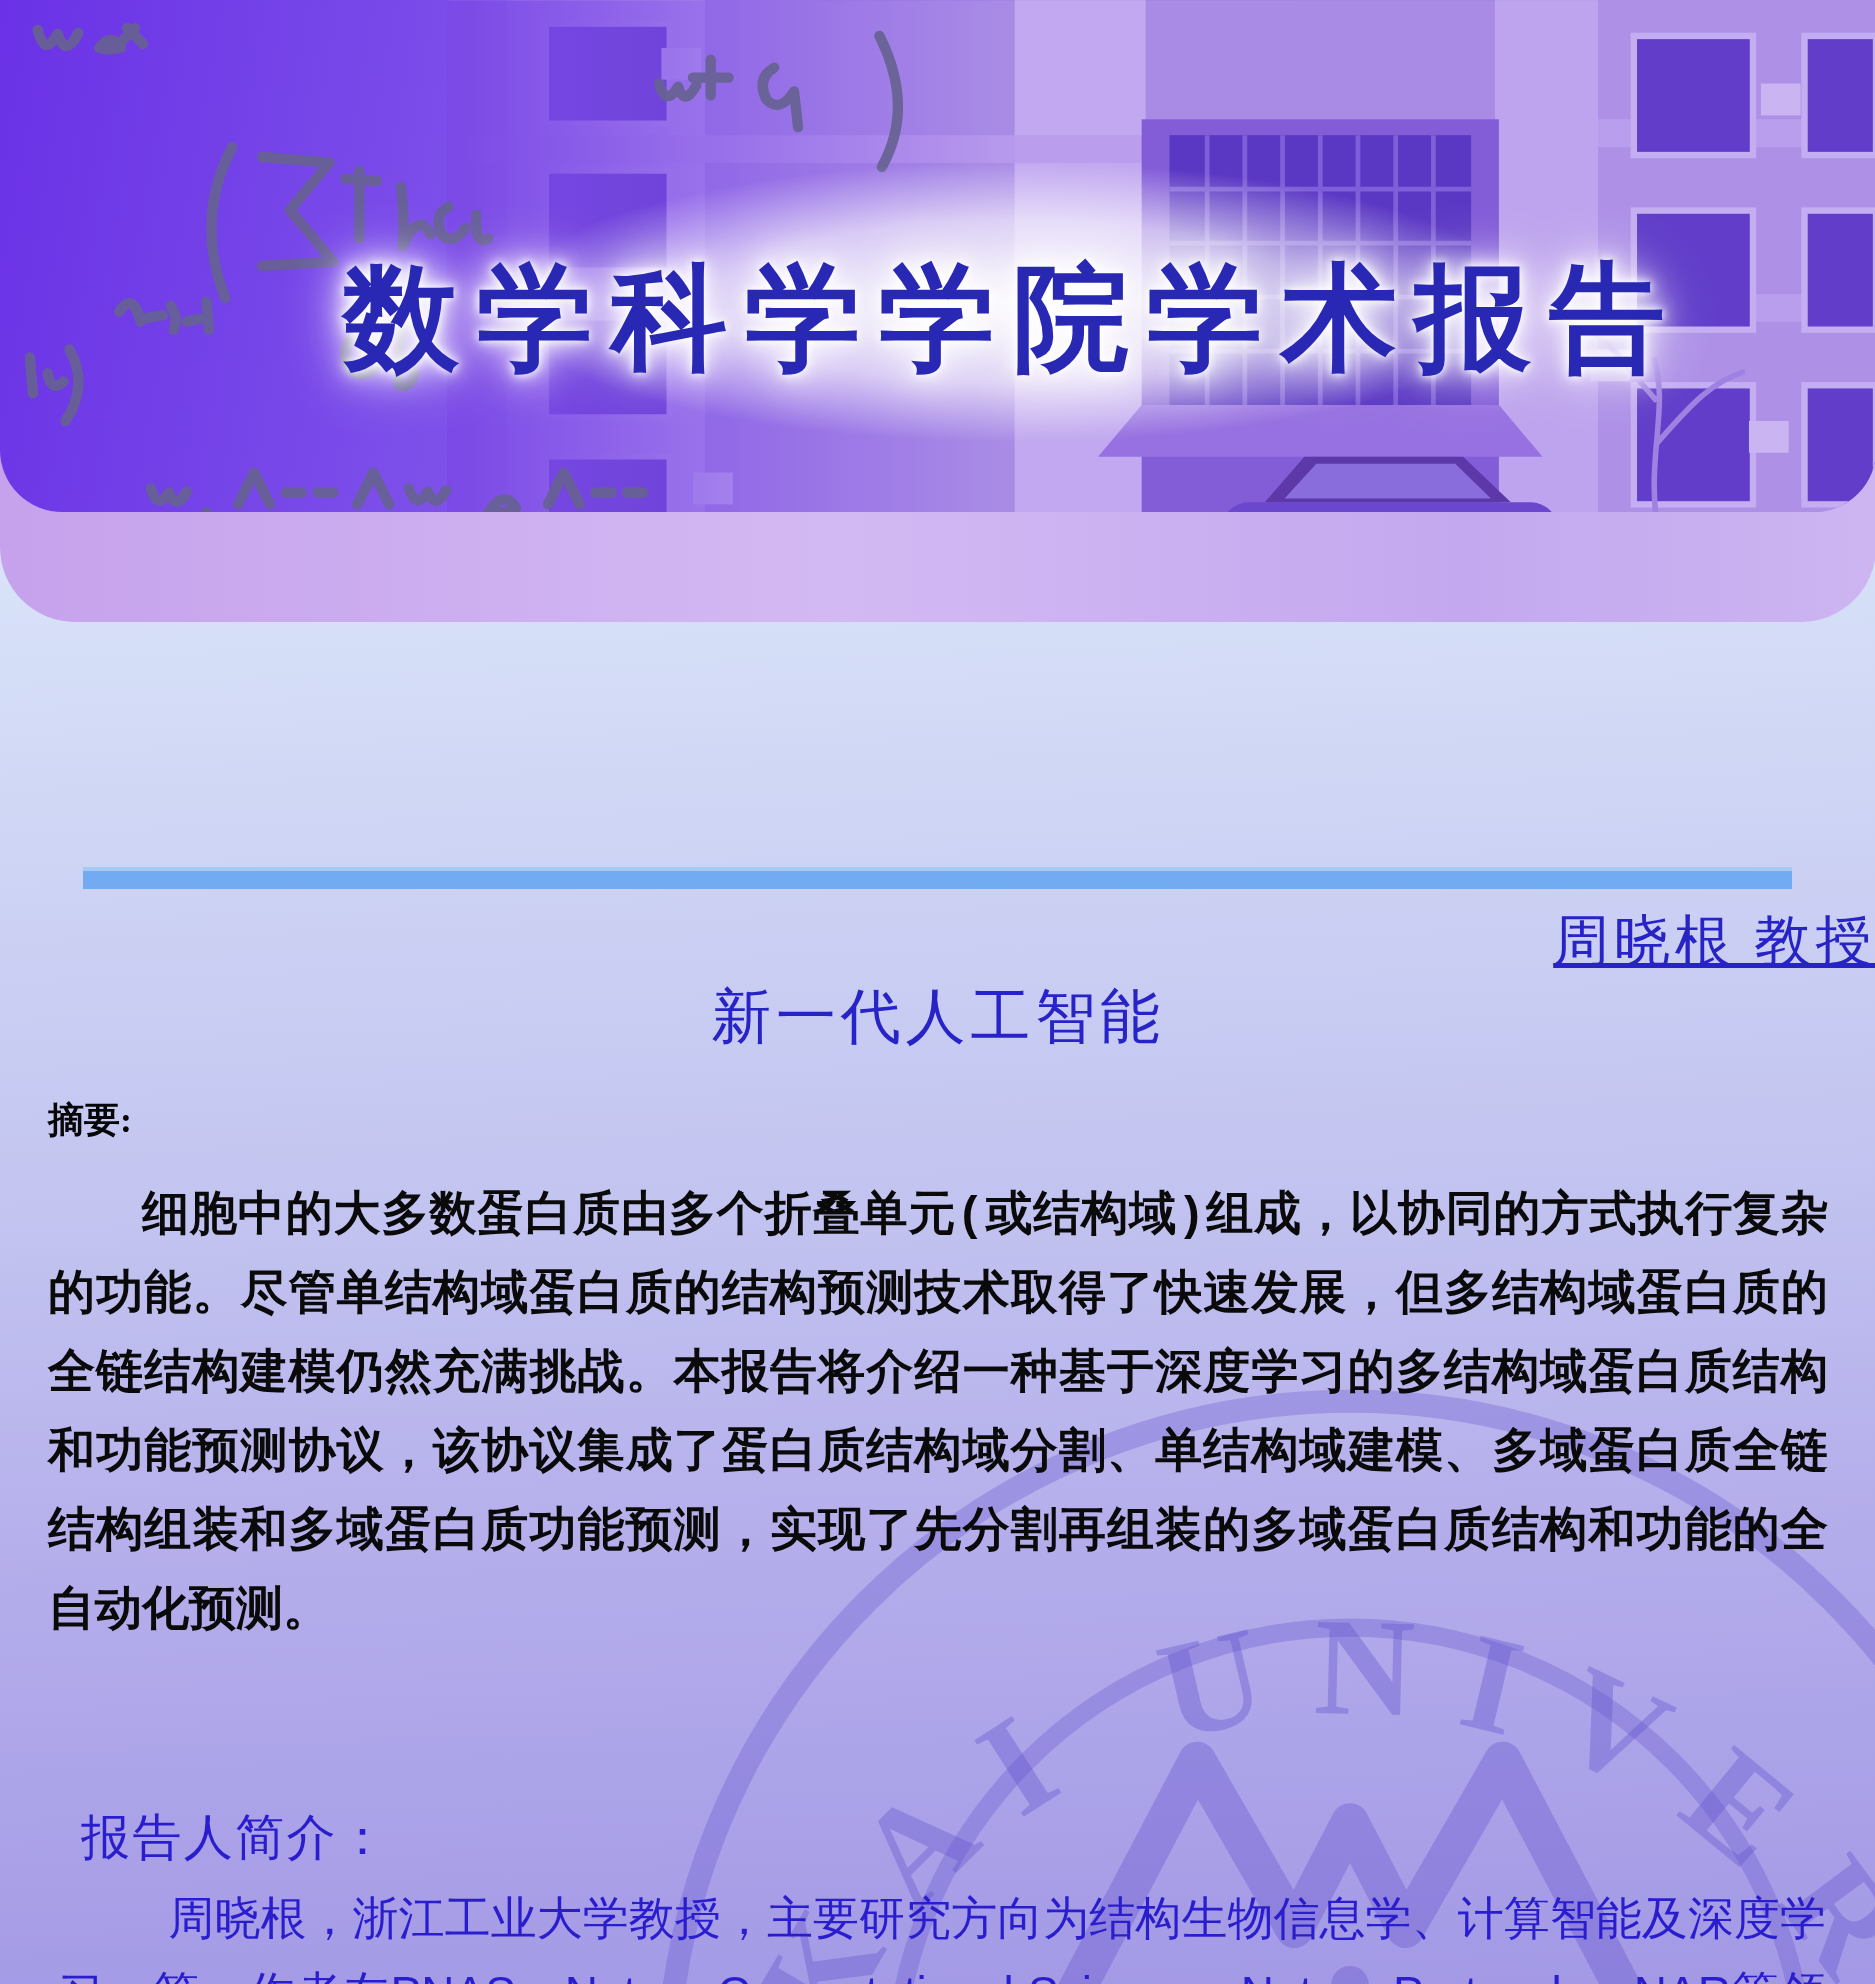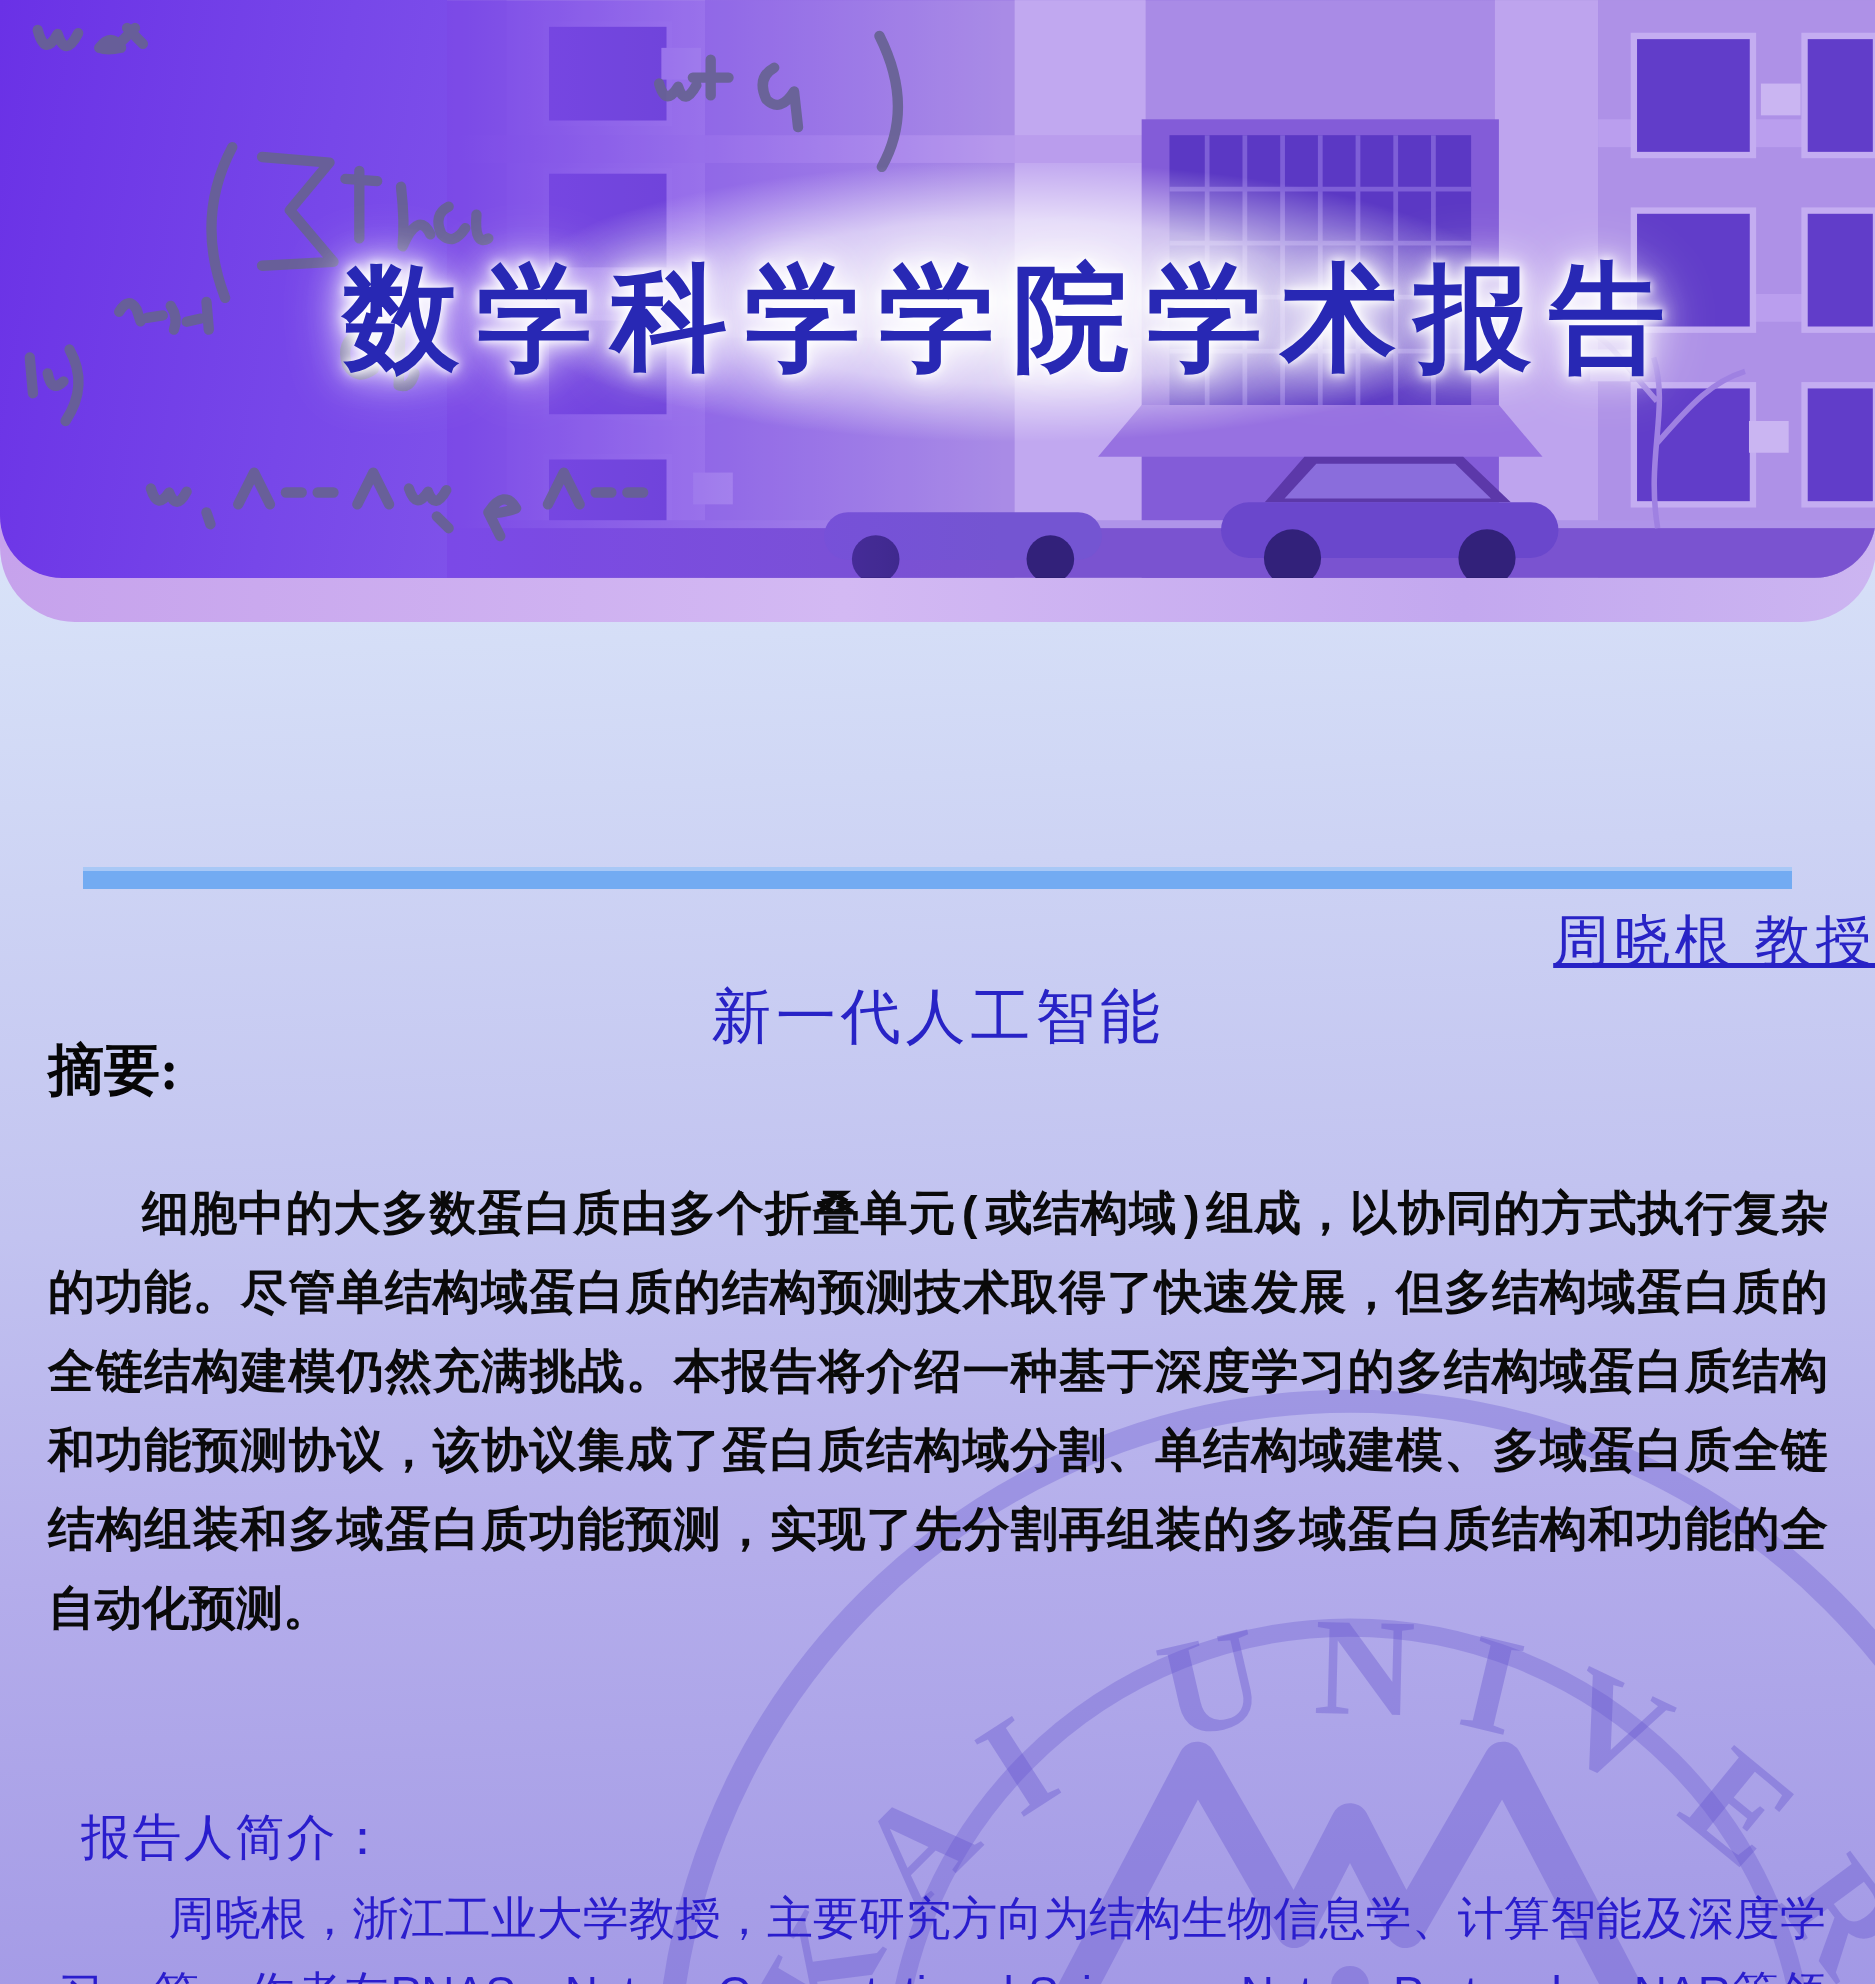--- a/index.html
+++ b/index.html
@@ -13,21 +13,21 @@
       #dde8fa 0%, #d8e2f8 20%, #cdd3f4 31%, #c2c3f0 43%,
       #b4adeb 55%, #a79ee7 67%, #9a8fe3 79%, #8d82de 91%, #8679db 100%);
   }
   
   .banner-under{
     position:absolute;top:0;left:0;right:0;height:622px;z-index:3;
     border-radius:0 0 75px 75px;
     background:linear-gradient(90deg,#c6a2ec 0%,#d3b9f3 45%,#c3a8ef 78%,#ccb5f1 100%);
   }
   .banner{
-    position:absolute;top:0;left:0;right:0;height:578px;z-index:4;
+    position:absolute;top:0;left:0;right:0;height:512px;z-index:4;
     border-radius:0 0 62px 62px;overflow:hidden;
     background:linear-gradient(100deg,
       #6a31e6 0%, #7747e9 18%, #8256ea 32%, #8a61e9 45%,
       #9171e6 60%, #9a80e4 78%, #a48ee3 100%);
   }
   .banner svg{position:absolute;top:0;left:0;}
   .title-glow{
     position:absolute;top:302px;left:50%;width:1413px;height:389px;
     transform:translate(calc(-50% + 75px),-50%);
     background:radial-gradient(closest-side,
@@ -65,22 +65,22 @@
   }
   .speaker-line{
     position:absolute;top:904px;left:0;right:0;z-index:5;
     text-align:right;font-size:56px;color:#2823c6;letter-spacing:4.8px;white-space:nowrap;text-decoration:underline;
   }
   .affiliation-line{
     position:absolute;top:977px;left:0;right:0;z-index:5;
     text-align:center;font-size:60px;color:#2823c6;letter-spacing:4.8px;white-space:nowrap;
   }
   .abstract-heading{
-    position:absolute;top:1033px;left:48px;z-index:5;
-    font-size:56px;font-weight:700;color:#060606;
+    position:absolute;top:1096px;left:48px;z-index:5;
+    font-size:36px;font-weight:700;color:#060606;
   }
   .abstract-body{
     position:absolute;top:1177px;left:48px;right:48px;z-index:5;
     font-size:47px;line-height:79px;font-weight:700;color:#0a0a0a;
     text-align:justify;text-justify:inter-ideograph;text-indent:2em;font-family:Liberation Mono, monospace;
   }
   .bio-heading{
     position:absolute;top:1805px;left:81px;z-index:5;
     font-family:Liberation Mono, monospace;
     font-size:49px;color:#2a1dcd;letter-spacing:2.4px;

